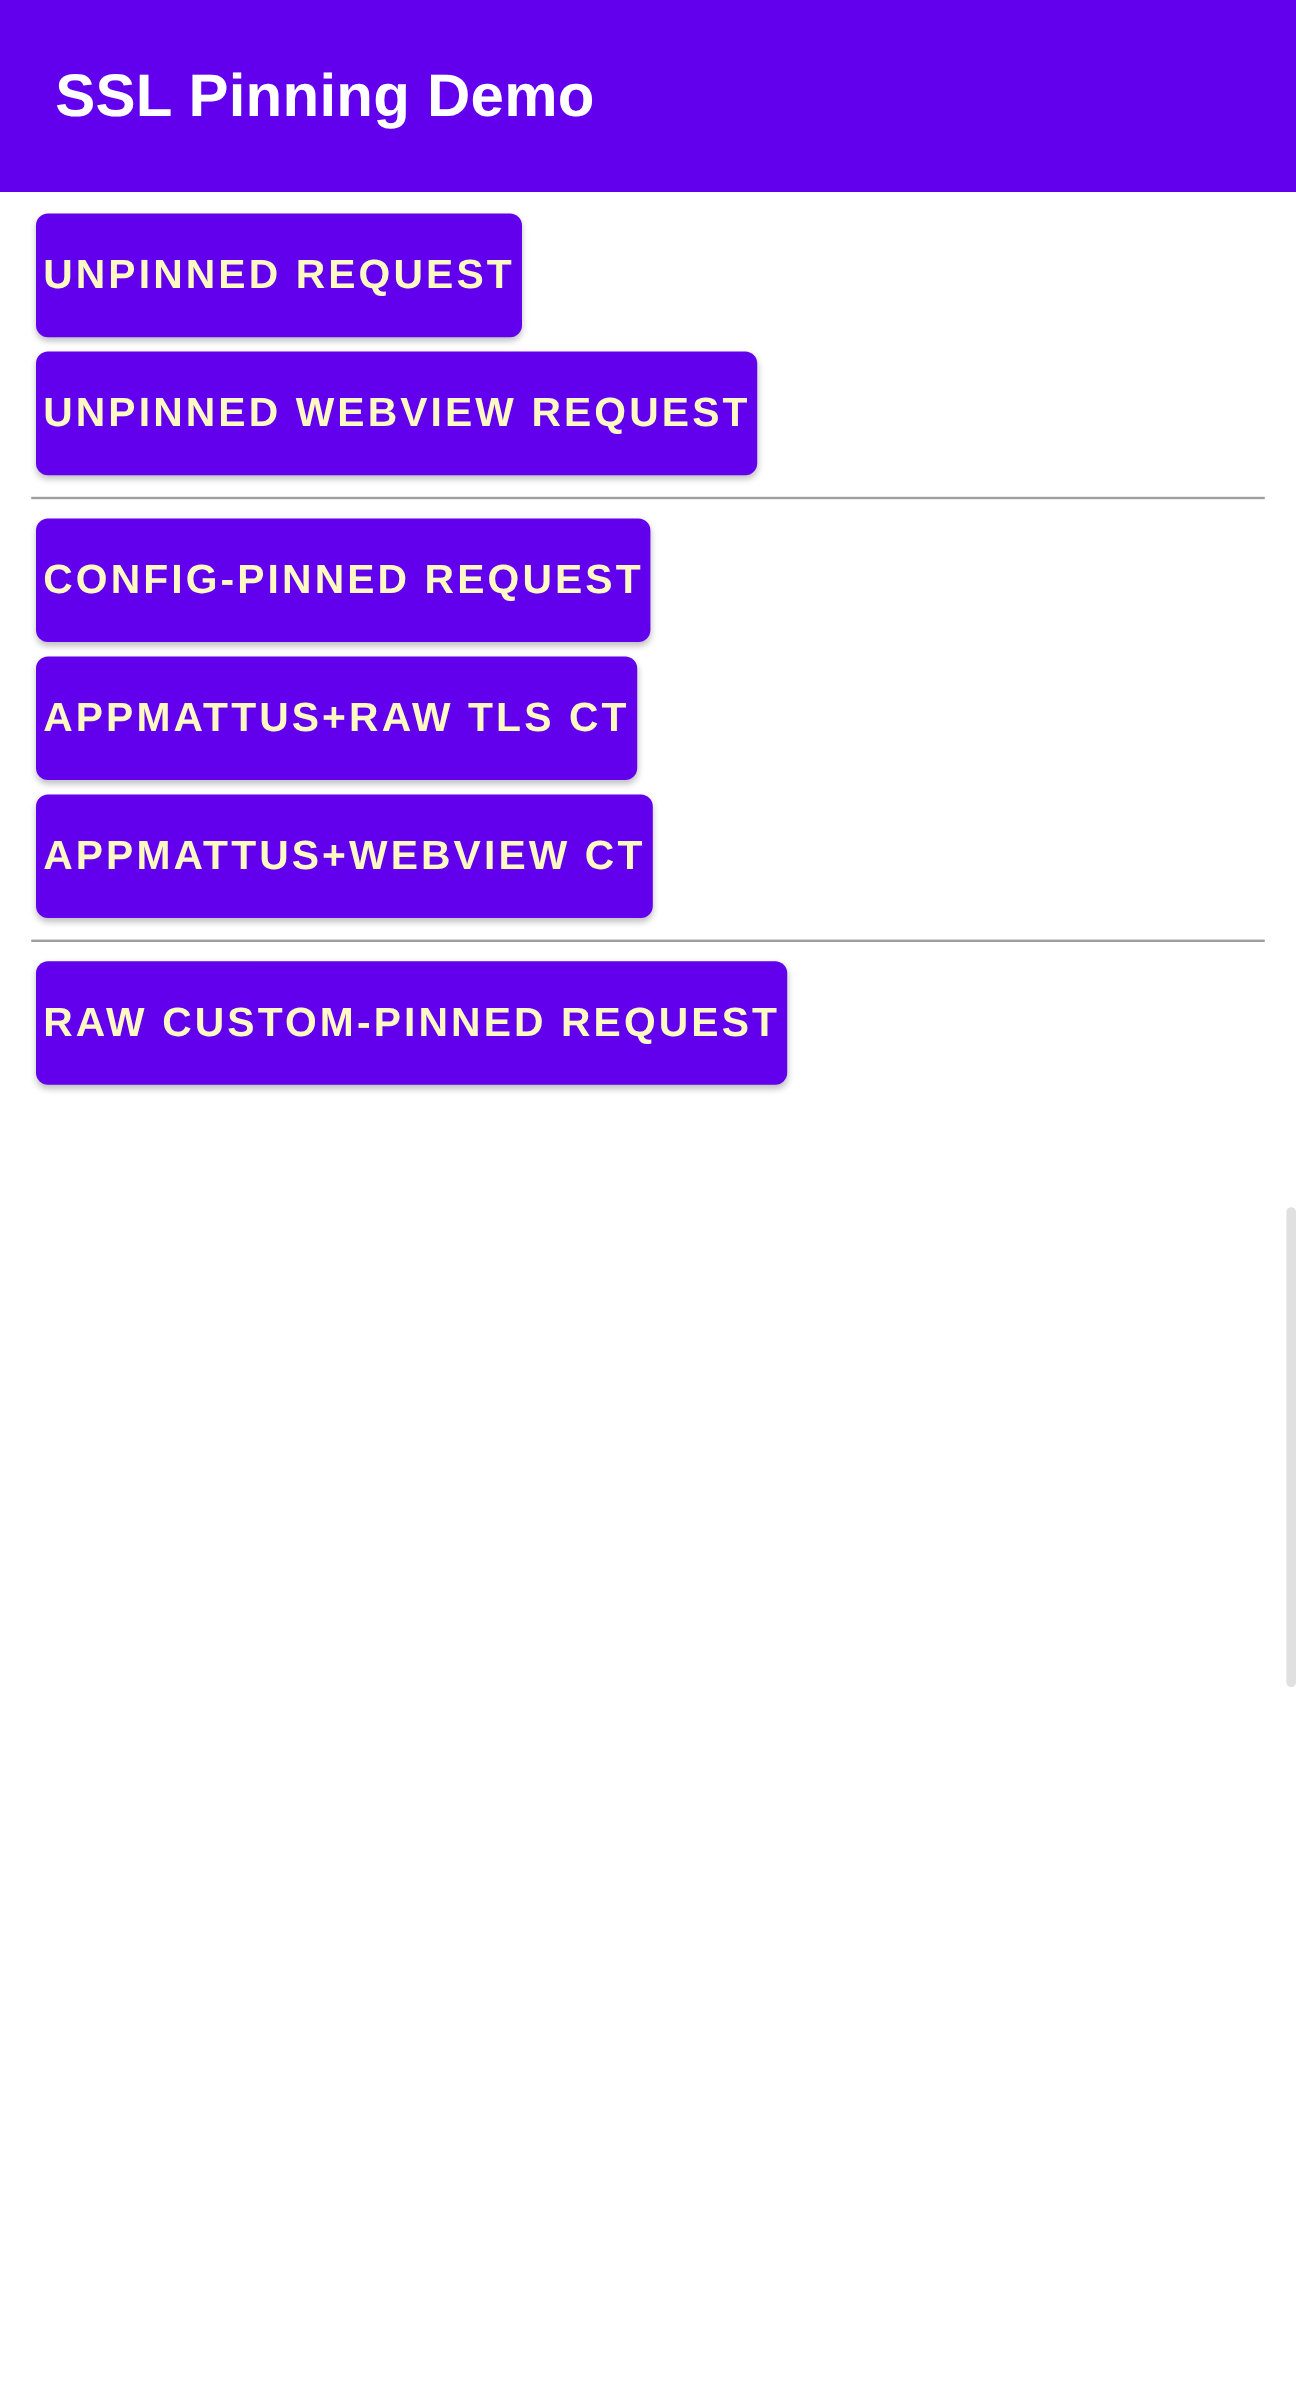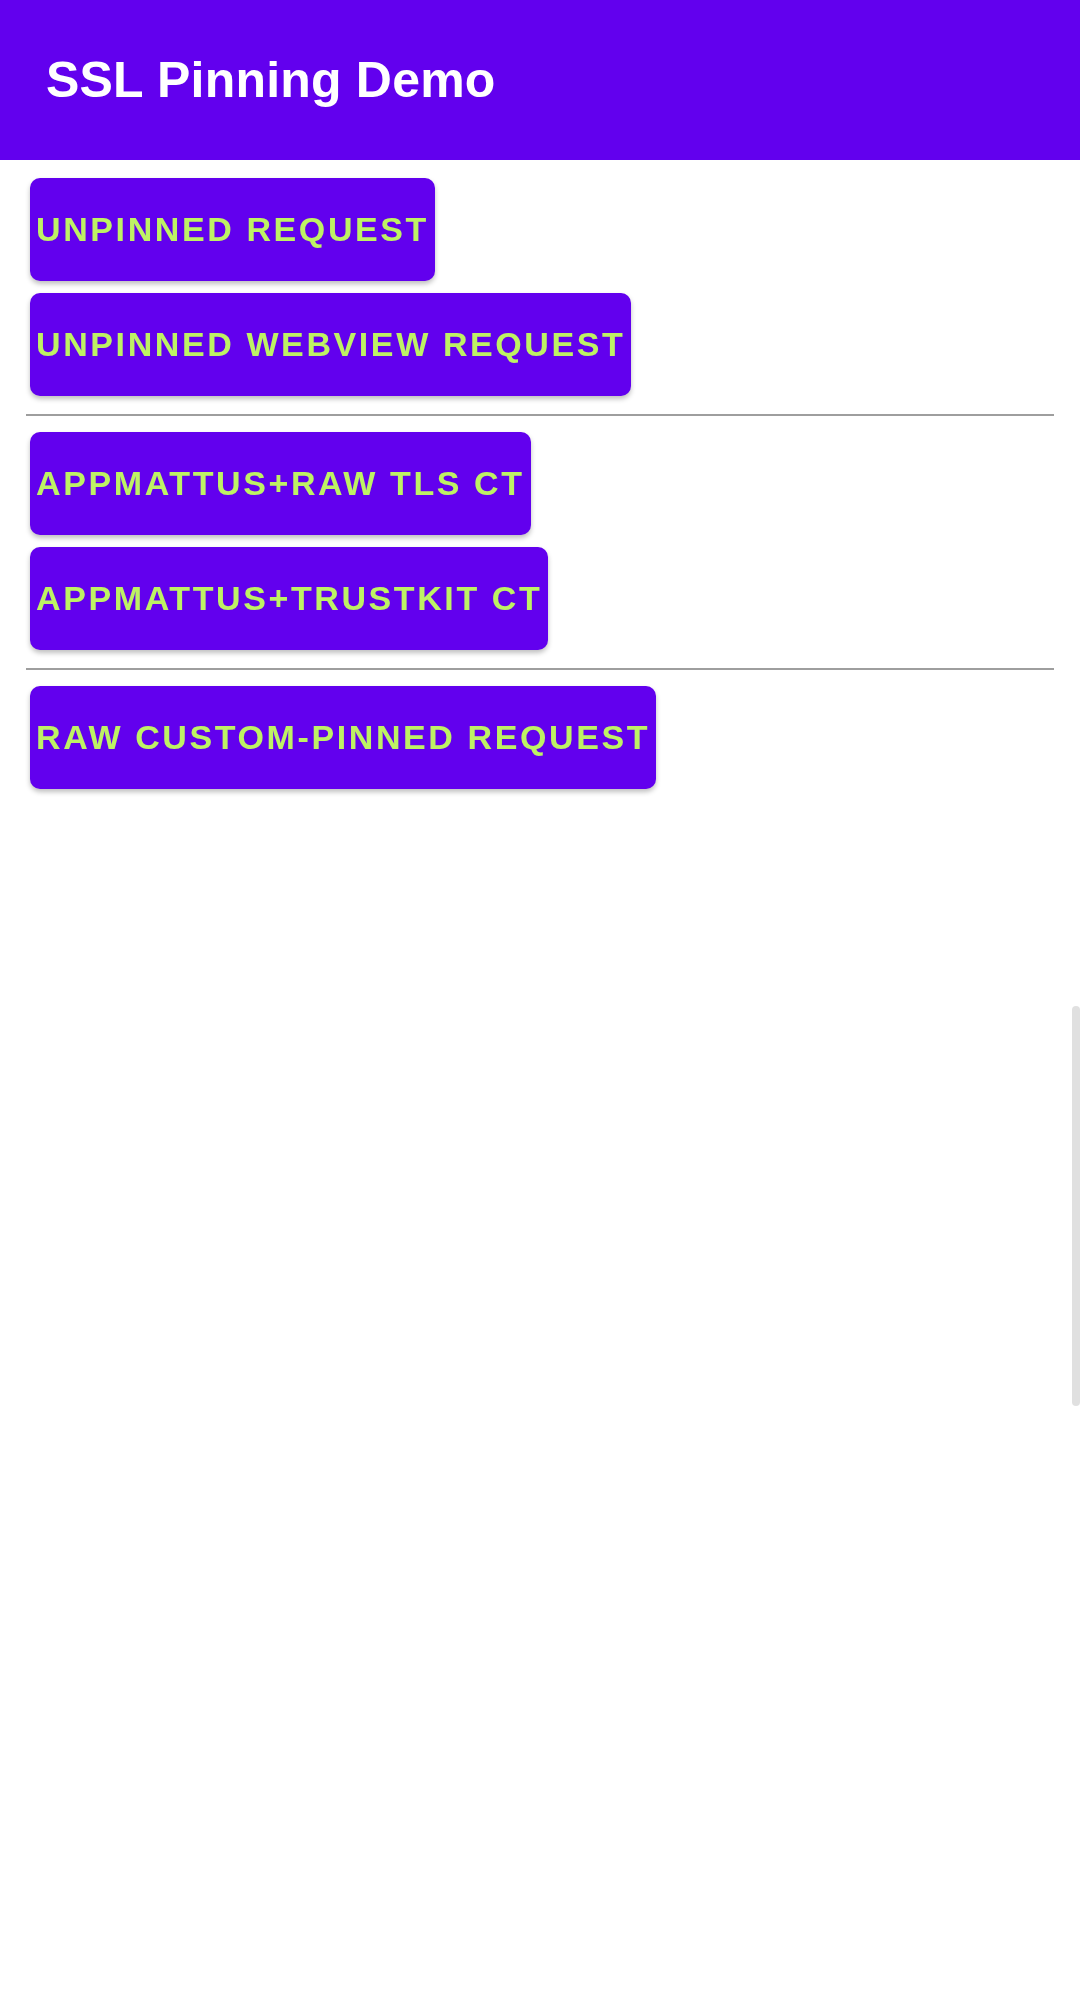--- a/index.html
+++ b/index.html
@@ -40,21 +40,21 @@
     flex: 1 1 auto;
     position: relative;
     overflow: hidden;
     padding-top: 6px;
   }
   .btn {
     display: flex;
     align-items: center;
     justify-content: center;
     background: #6200ee;
-    color: #bef264;
+    color: #fef9c3;
     border: none;
     border-radius: 10px;
     height: 103px;
     margin: 12px 30px 12px 30px;
     font-family: "Liberation Sans", sans-serif;
     font-size: 34px;
     font-weight: bold;
     letter-spacing: 2.6px;
     text-align: center;
     box-shadow: 0 3px 5px rgba(0,0,0,0.25);
@@ -86,22 +86,23 @@
     <div class="appbar-title">SSL Pinning Demo</div>
   </div>
 
   <div class="content">
 
     <button class="btn">UNPINNED REQUEST</button>
     <button class="btn">UNPINNED WEBVIEW REQUEST</button>
 
     <div class="divider"></div>
 
+    <button class="btn">CONFIG-PINNED REQUEST</button>
     <button class="btn">APPMATTUS+RAW TLS CT</button>
-    <button class="btn">APPMATTUS+TRUSTKIT CT</button>
+    <button class="btn">APPMATTUS+WEBVIEW CT</button>
 
     <div class="divider"></div>
 
     <button class="btn">RAW CUSTOM-PINNED REQUEST</button>
 
     <div class="scrollbar"></div>
 
   </div>
 </div>
 

